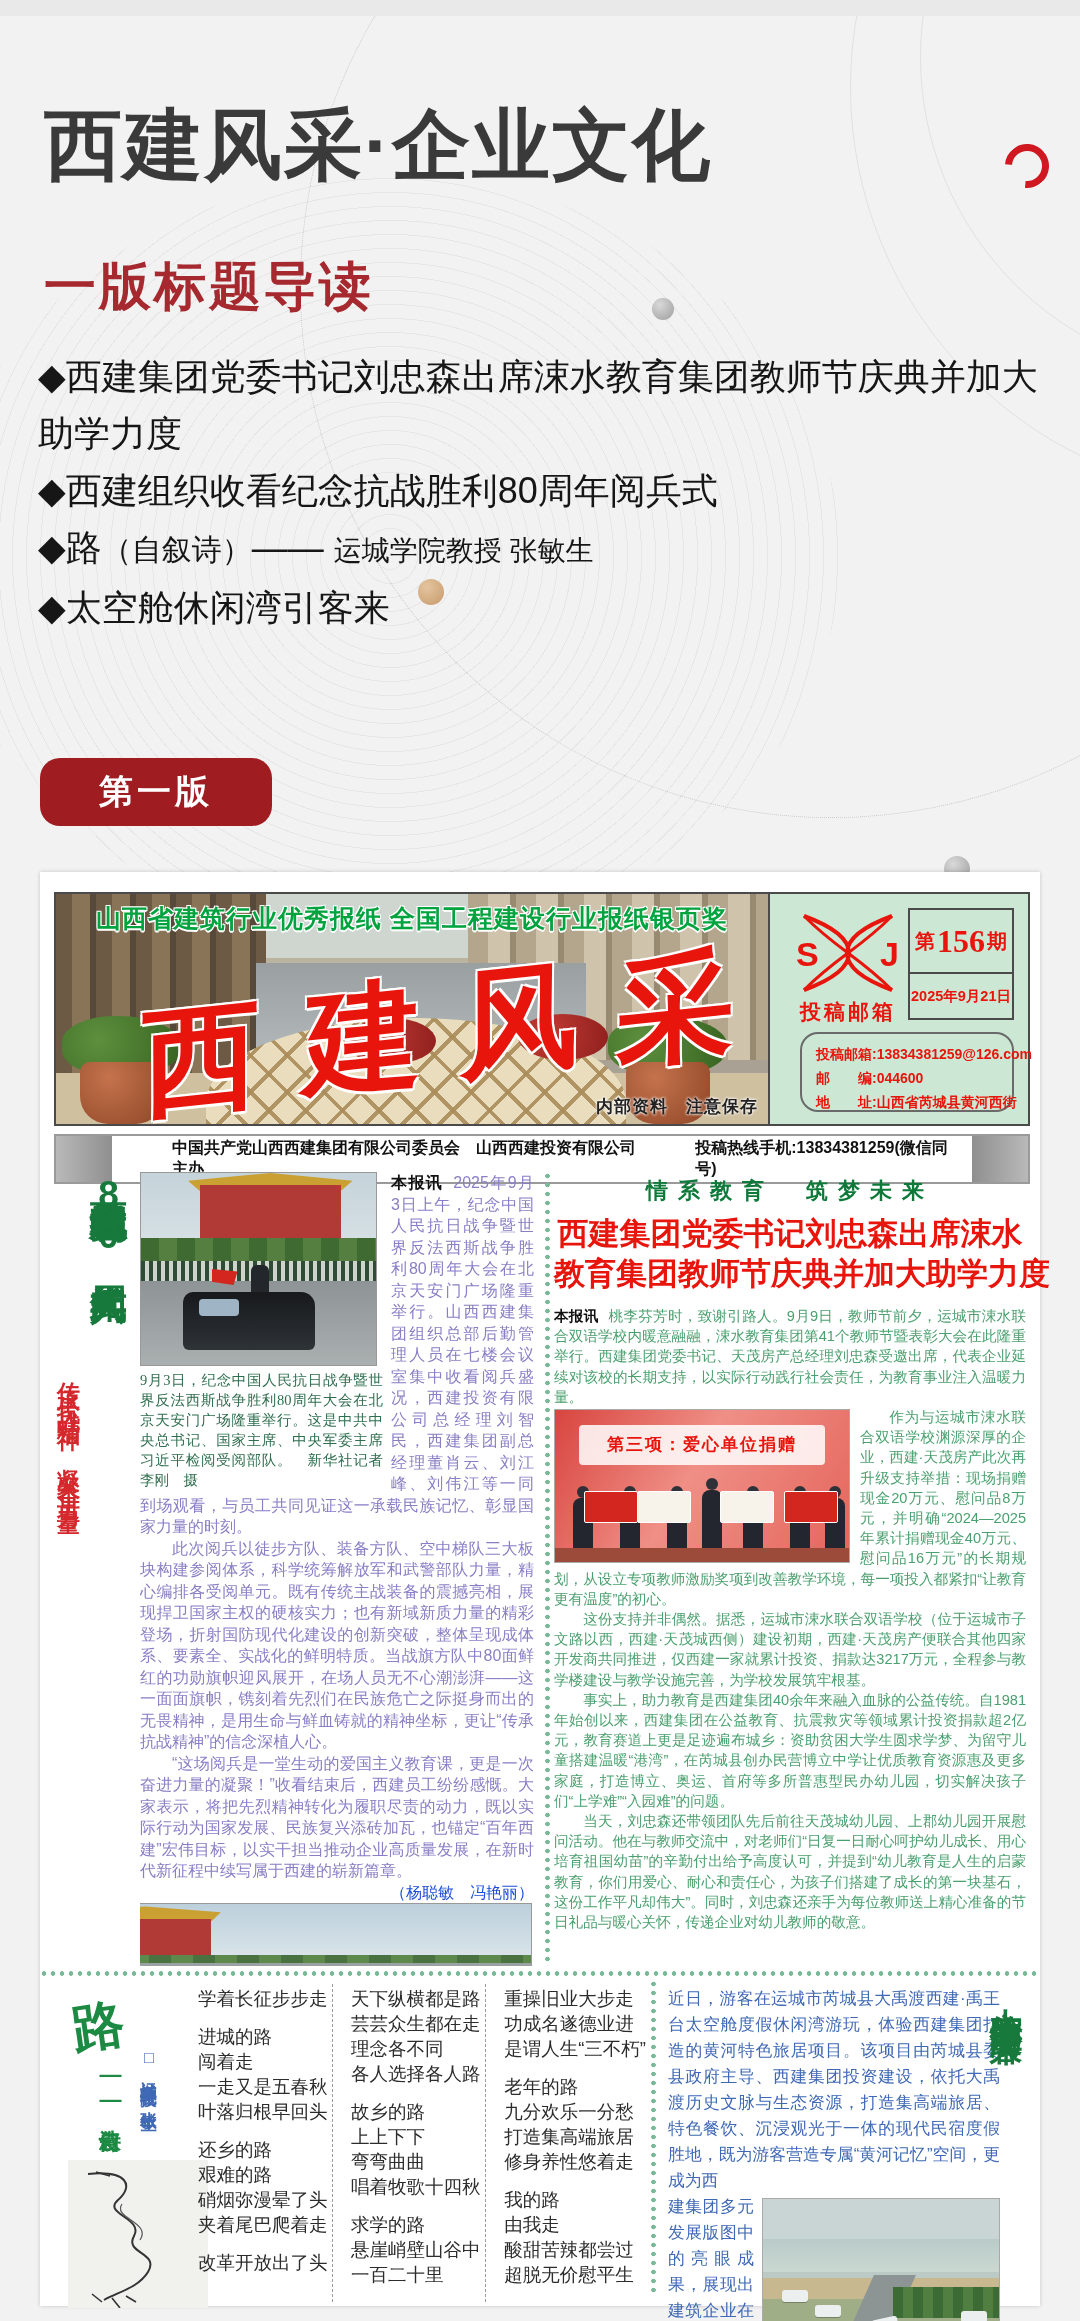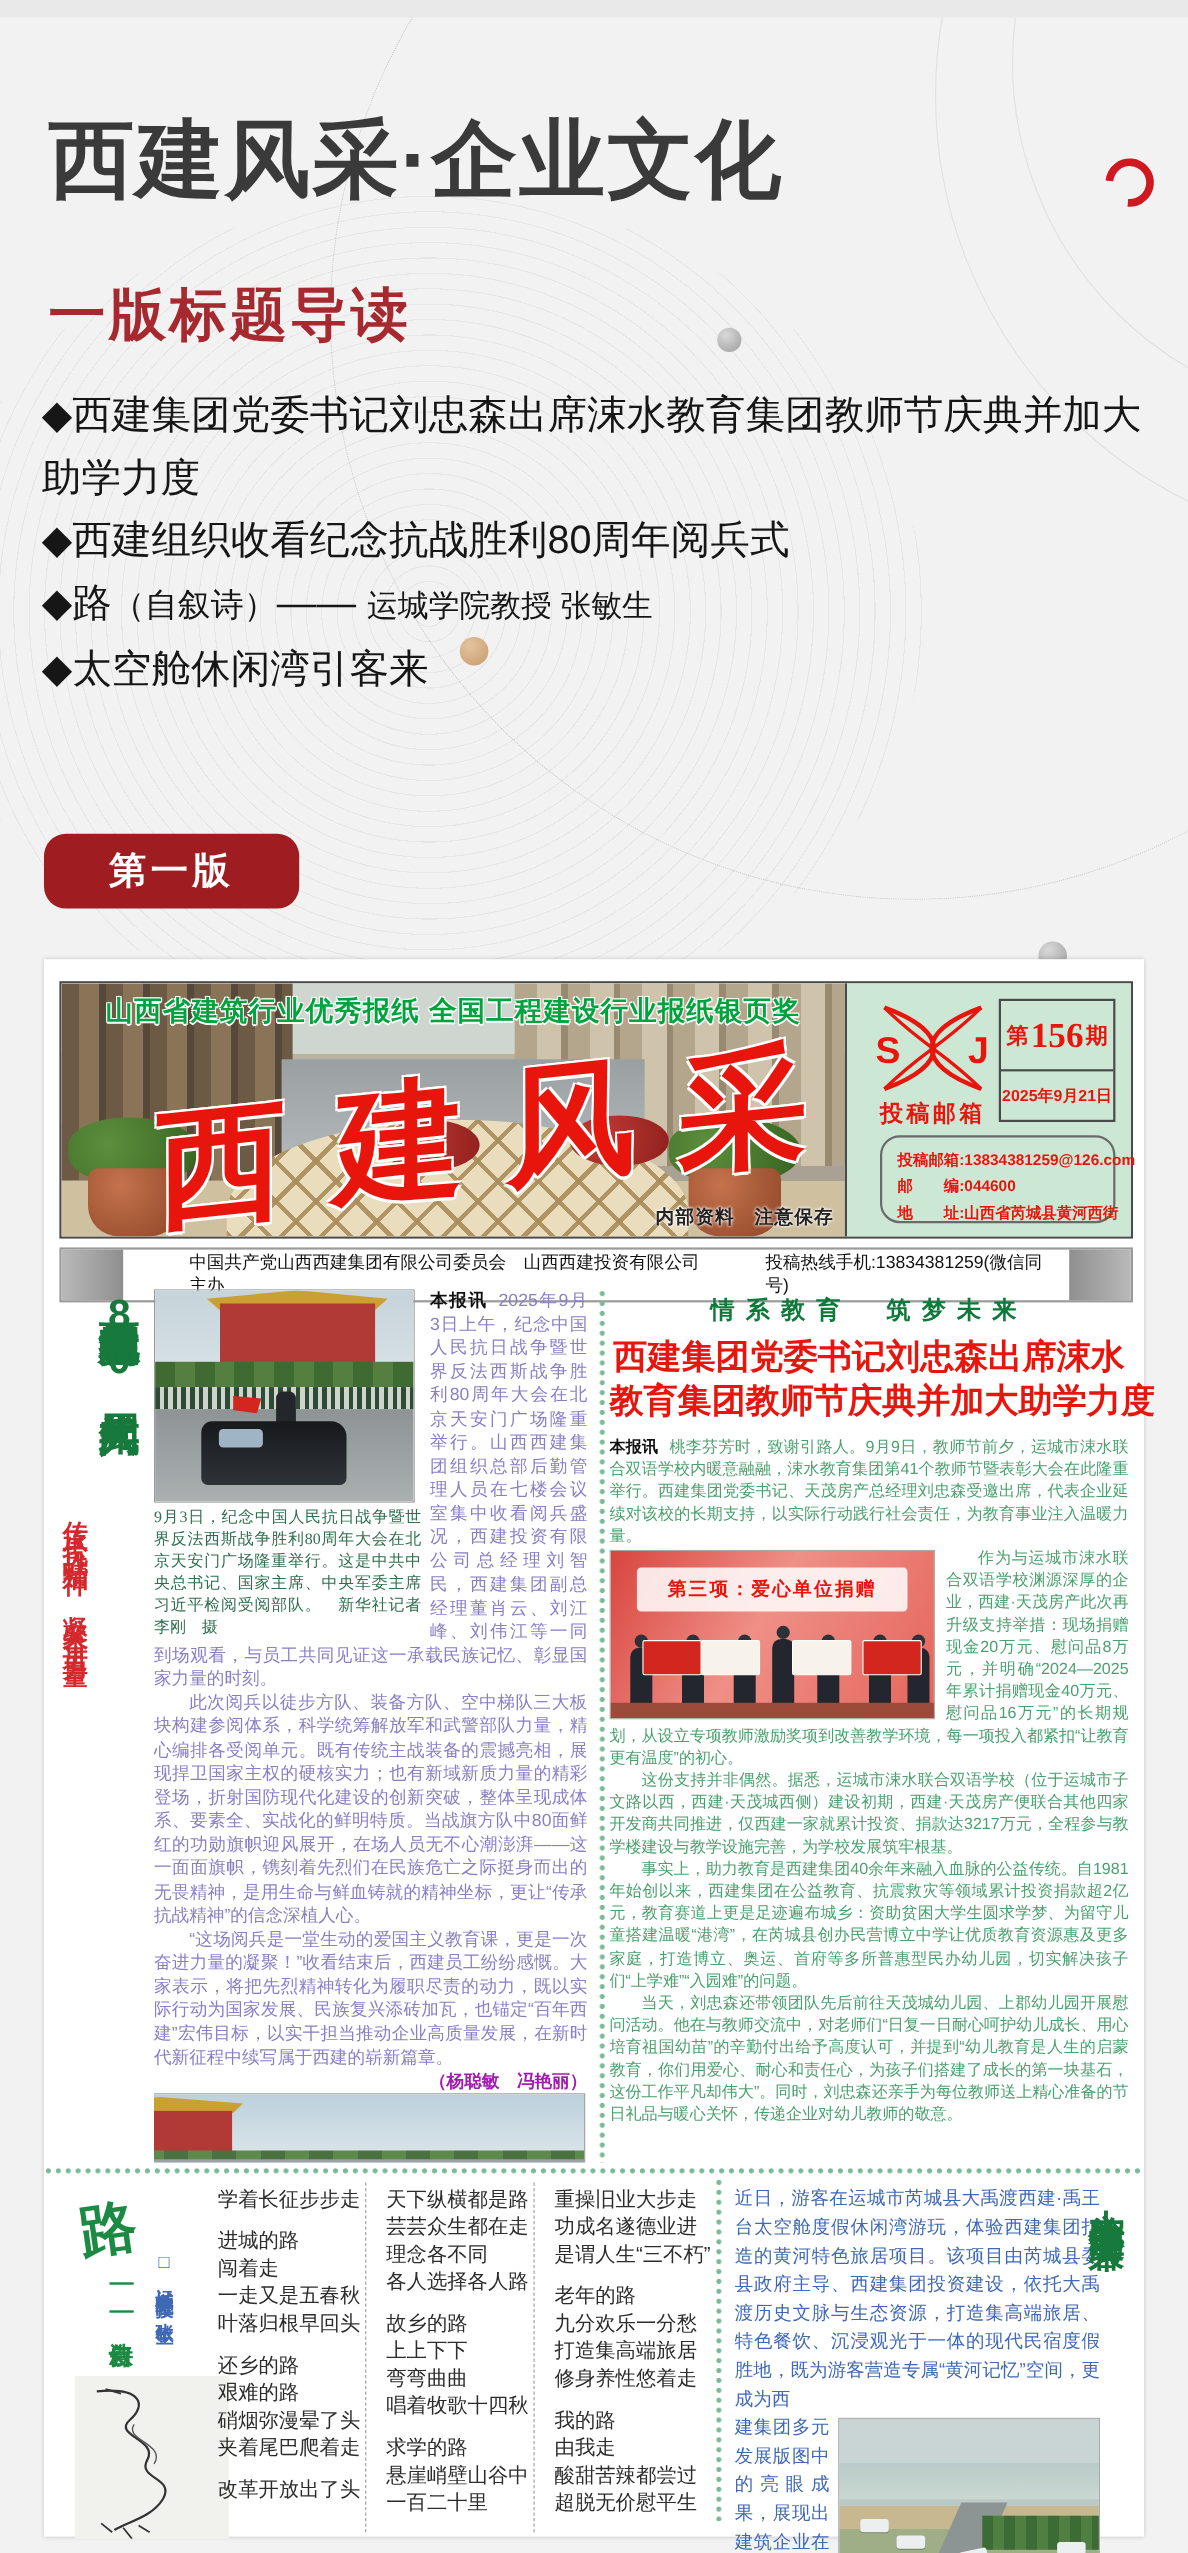--- a/index.html
+++ b/index.html
@@ -58,39 +58,39 @@
   .issue-top{height:62px;border-bottom:2px solid #4a4a4a;display:flex;align-items:center;justify-content:center;color:#e8150d;font-weight:900;font-size:20px;white-space:nowrap;}
   .issue-top b{font-size:32px;margin:0 2px;font-family:"Liberation Serif","DejaVu Serif",serif;}
   .issue-date{height:44px;display:flex;align-items:center;justify-content:center;color:#e8150d;font-weight:700;font-size:14.5px;white-space:nowrap;}
   .contact-box{position:absolute;left:30px;right:14px;top:138px;bottom:12px;border:2px solid #6a6a6a;border-radius:18px;padding:8px 4px 0 14px;}
   .contact-box div{font-size:14px;font-weight:700;color:#e8150d;line-height:24px;white-space:nowrap;}
 
   
   .orgbar{position:absolute;left:14px;top:262px;width:972px;height:46px;border:2px solid #9a9a9a;background:#fff;display:flex;align-items:center;}
   .orgbar .cap{width:56px;height:100%;background:linear-gradient(90deg,#b9b9b9,#8f8f8f);}
   .orgbar .cap.r{background:linear-gradient(90deg,#8f8f8f,#b9b9b9);}
-  .orgbar .txt{flex:1;display:flex;justify-content:space-between;padding:0 22px 0 60px;font-size:16px;font-weight:400;color:#111;gap:47px;}
+  .orgbar .txt{flex:1;display:flex;justify-content:space-between;padding:0 22px 0 60px;font-size:16px;font-weight:700;color:#111;gap:47px;}
 
   
   .main{position:absolute;left:14px;top:300px;width:972px;height:794px;}
   .chain-v{position:absolute;top:0;bottom:0;width:7px;background-image:radial-gradient(circle at 3.5px 4px,#79b997 2px,transparent 2.6px);background-size:7px 9px;}
   .chain-h{position:absolute;left:0;width:100%;height:7px;background-image:radial-gradient(circle at 4px 3.5px,#79b997 2px,transparent 2.6px);background-size:9px 7px;}
 
   .colL{position:absolute;left:0;top:0;width:490px;height:794px;}
   .vslogan{position:absolute;left:2px;top:192px;writing-mode:vertical-rl;text-orientation:upright;font-size:23px;font-weight:700;color:#d5282d;letter-spacing:9px;line-height:26px;}
   .vtitle{position:absolute;left:32px;top:2px;height:720px;writing-mode:vertical-rl;text-orientation:upright;
     font-size:37px;font-weight:900;color:#17793c;letter-spacing:0;line-height:44px;display:flex;align-items:center;}
   .colL-flow{position:absolute;left:86px;top:0;width:394px;height:794px;overflow:hidden;}
   .body-l{font-size:16px;line-height:21.5px;color:#8a7ec5;text-align:justify;}
   .body-l .lead, .body-r .lead{font-weight:900;color:#111;margin-right:10px;}
   .indent{text-indent:2em;margin:0;}
   .fig1{float:left;width:243px;margin:0 8px 4px 0;}
   .fig1 .ph{width:235px;height:192px;border:1px solid #999;position:relative;overflow:hidden;}
   .cap-serif{font-family:"Liberation Serif","DejaVu Serif",serif;color:#2f6e4f;font-size:14.5px;line-height:20px;text-align:justify;margin-top:4px;}
-  .byline{float:right;font-weight:700;color:#a21caf;}
+  .byline{float:right;font-weight:400;color:#1d4ed8;}
   .fig2{clear:both;width:470px;margin:6px 0 0 -80px;}
   .fig2 .ph{width:470px;height:122px;border:1px solid #999;position:relative;overflow:hidden;}
 
   
   .p1-sky{position:absolute;inset:0;background:linear-gradient(#c5d3da,#dfe7ea 55%);}
   .p1-gate{position:absolute;left:25%;top:6%;width:60%;height:30%;background:#b23a36;}
   .p1-roof{position:absolute;left:20%;top:0;width:70%;height:10%;background:#caa032;clip-path:polygon(8% 100%,0 40%,50% 0,100% 40%,92% 100%);}
   .p1-trees{position:absolute;left:0;top:34%;width:100%;height:12%;background:repeating-linear-gradient(90deg,#3f6b33 0 18px,#557f41 18px 36px);}
   .p1-troops{position:absolute;left:0;top:46%;width:100%;height:10%;background:repeating-linear-gradient(90deg,#2e4b36 0 4px,#cfd5cd 4px 8px);}
   .p1-road{position:absolute;left:0;top:56%;width:100%;height:44%;background:linear-gradient(#8e9495,#aab0b0);}

